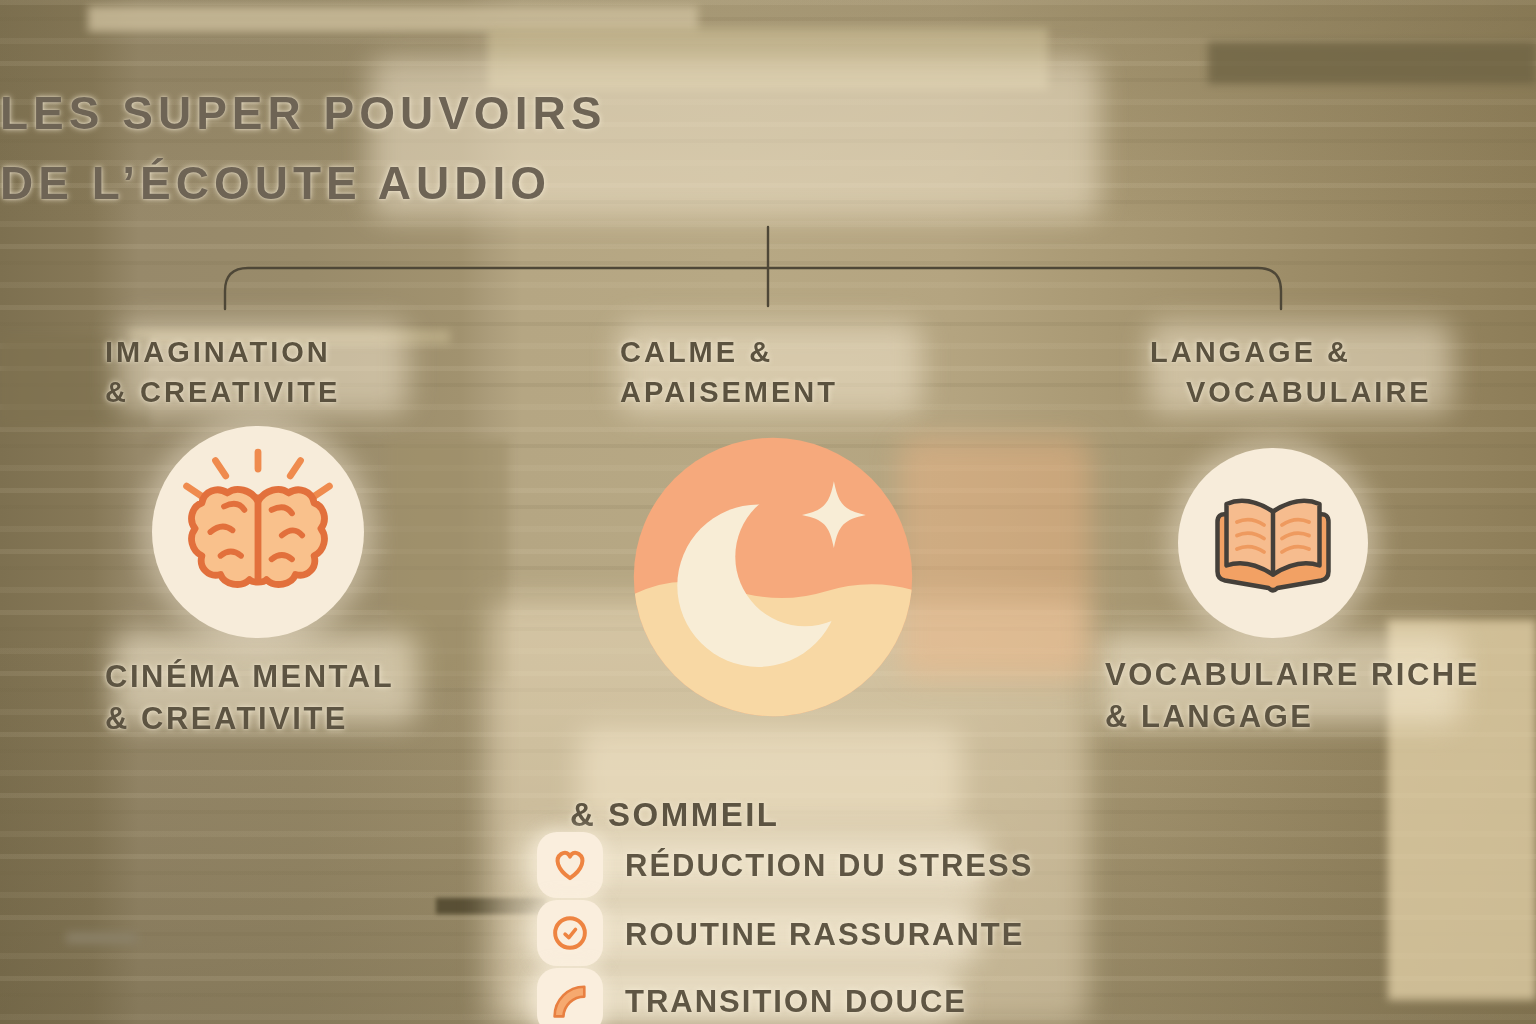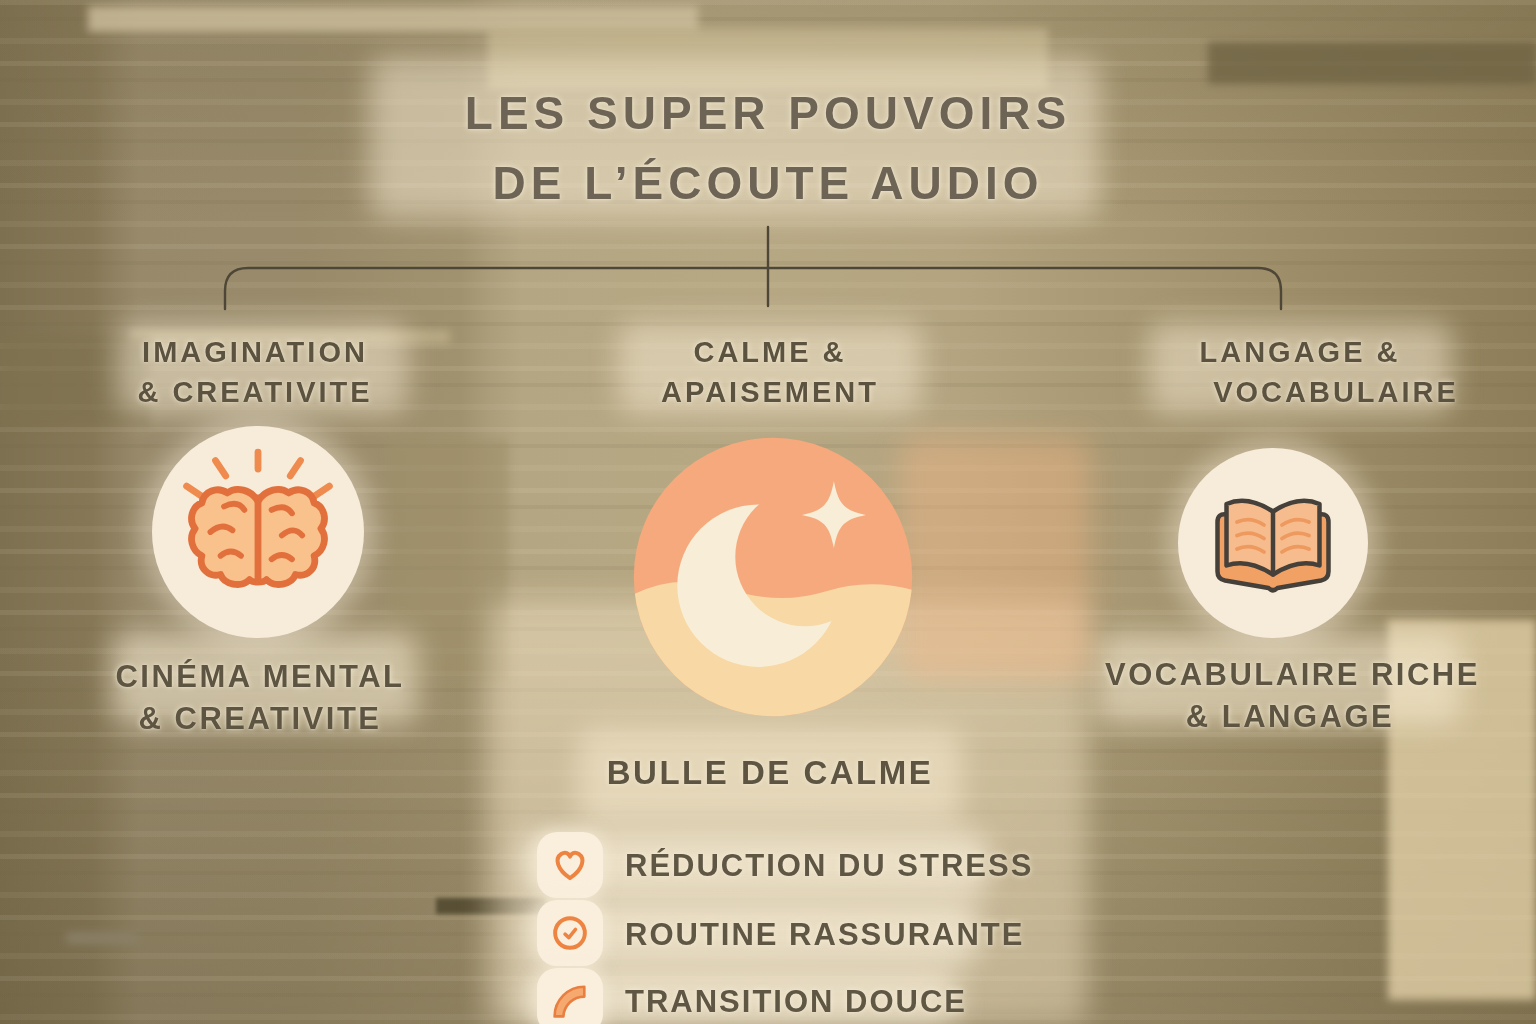--- a/index.html
+++ b/index.html
@@ -19,21 +19,21 @@
       repeating-linear-gradient(180deg,rgba(245,233,205,.10) 0 5px,rgba(0,0,0,0) 5px 17px,
         rgba(110,98,66,.12) 17px 21px,rgba(0,0,0,0) 21px 38px,
         rgba(245,233,205,.07) 38px 44px,rgba(0,0,0,0) 44px 61px);}
   .stripe{position:absolute;filter:blur(4px);}
   .glow{position:absolute;filter:blur(14px);border-radius:18px;}
 
   
   #connector{position:absolute;left:0;top:0;}
 
   
-  .txt{position:absolute;text-align:center;font-weight:700;color:#5b523f;
+  .txt{position:absolute;font-weight:700;color:#5b523f;
        text-shadow:0 0 6px rgba(247,237,214,.85),0 0 2px rgba(247,237,214,.6);
        white-space:nowrap;}
   .title{font-size:46px;letter-spacing:5px;line-height:70px;color:#6e6455;}
   .heading{font-size:29px;letter-spacing:3px;line-height:41px;}
   .label{font-size:31px;letter-spacing:2.5px;line-height:42px;color:#5d5442;margin-top:12px;}
   .rowlabel{font-size:31px;letter-spacing:2px;color:#5f5644;text-align:left;}
 
   
   .circle{position:absolute;border-radius:50%;background:#f7ecda;
           display:flex;align-items:center;justify-content:center;
@@ -131,21 +131,21 @@
       <g clip-path="url(#moonClip)">
         <rect x="0" y="0" width="100" height="100" fill="#f6a97c"></rect>
         <path d="M0 57 Q16 48 34 54 Q52 60 68 55 Q84 50 100 55 L100 100 L0 100 Z" fill="#f8d8a4"></path>
       </g>
       <rect x="0" y="0" width="100" height="100" fill="#f8edd6" mask="url(#crescentMask)"></rect>
       <path d="M71 17 C72.6 25 74.5 27 82 28.6 C74.5 30.2 72.6 32 71 40
                C69.4 32 67.5 30.2 60 28.6 C67.5 27 69.4 25 71 17 Z" fill="#f8edd6"></path>
     </svg>
   </div>
 
-  <div class="txt label" style="left:570px;width:400px;top:740px;font-size:33px">BULLE DE CALME</div>
+  <div class="txt label" style="left:570px;width:400px;top:782px;font-size:33px">&amp; SOMMEIL</div>
 
   <div class="bubble" style="left:537px;top:832px">
     <svg width="44" height="44" viewBox="0 0 40 40">
       <path d="M20 32 C8 24 6 14 12 10 C16 7.4 19 9.6 20 12.4 C21 9.6 24 7.4 28 10 C34 14 32 24 20 32 Z" fill="none" stroke="#ee8441" stroke-width="3.6" stroke-linejoin="round" stroke-linecap="round"></path>
     </svg>
   </div>
   <div class="txt rowlabel" style="left:625px;top:848px">RÉDUCTION DU STRESS</div>
 
   <div class="bubble" style="left:537px;top:900px">
     <svg width="44" height="44" viewBox="0 0 40 40">

